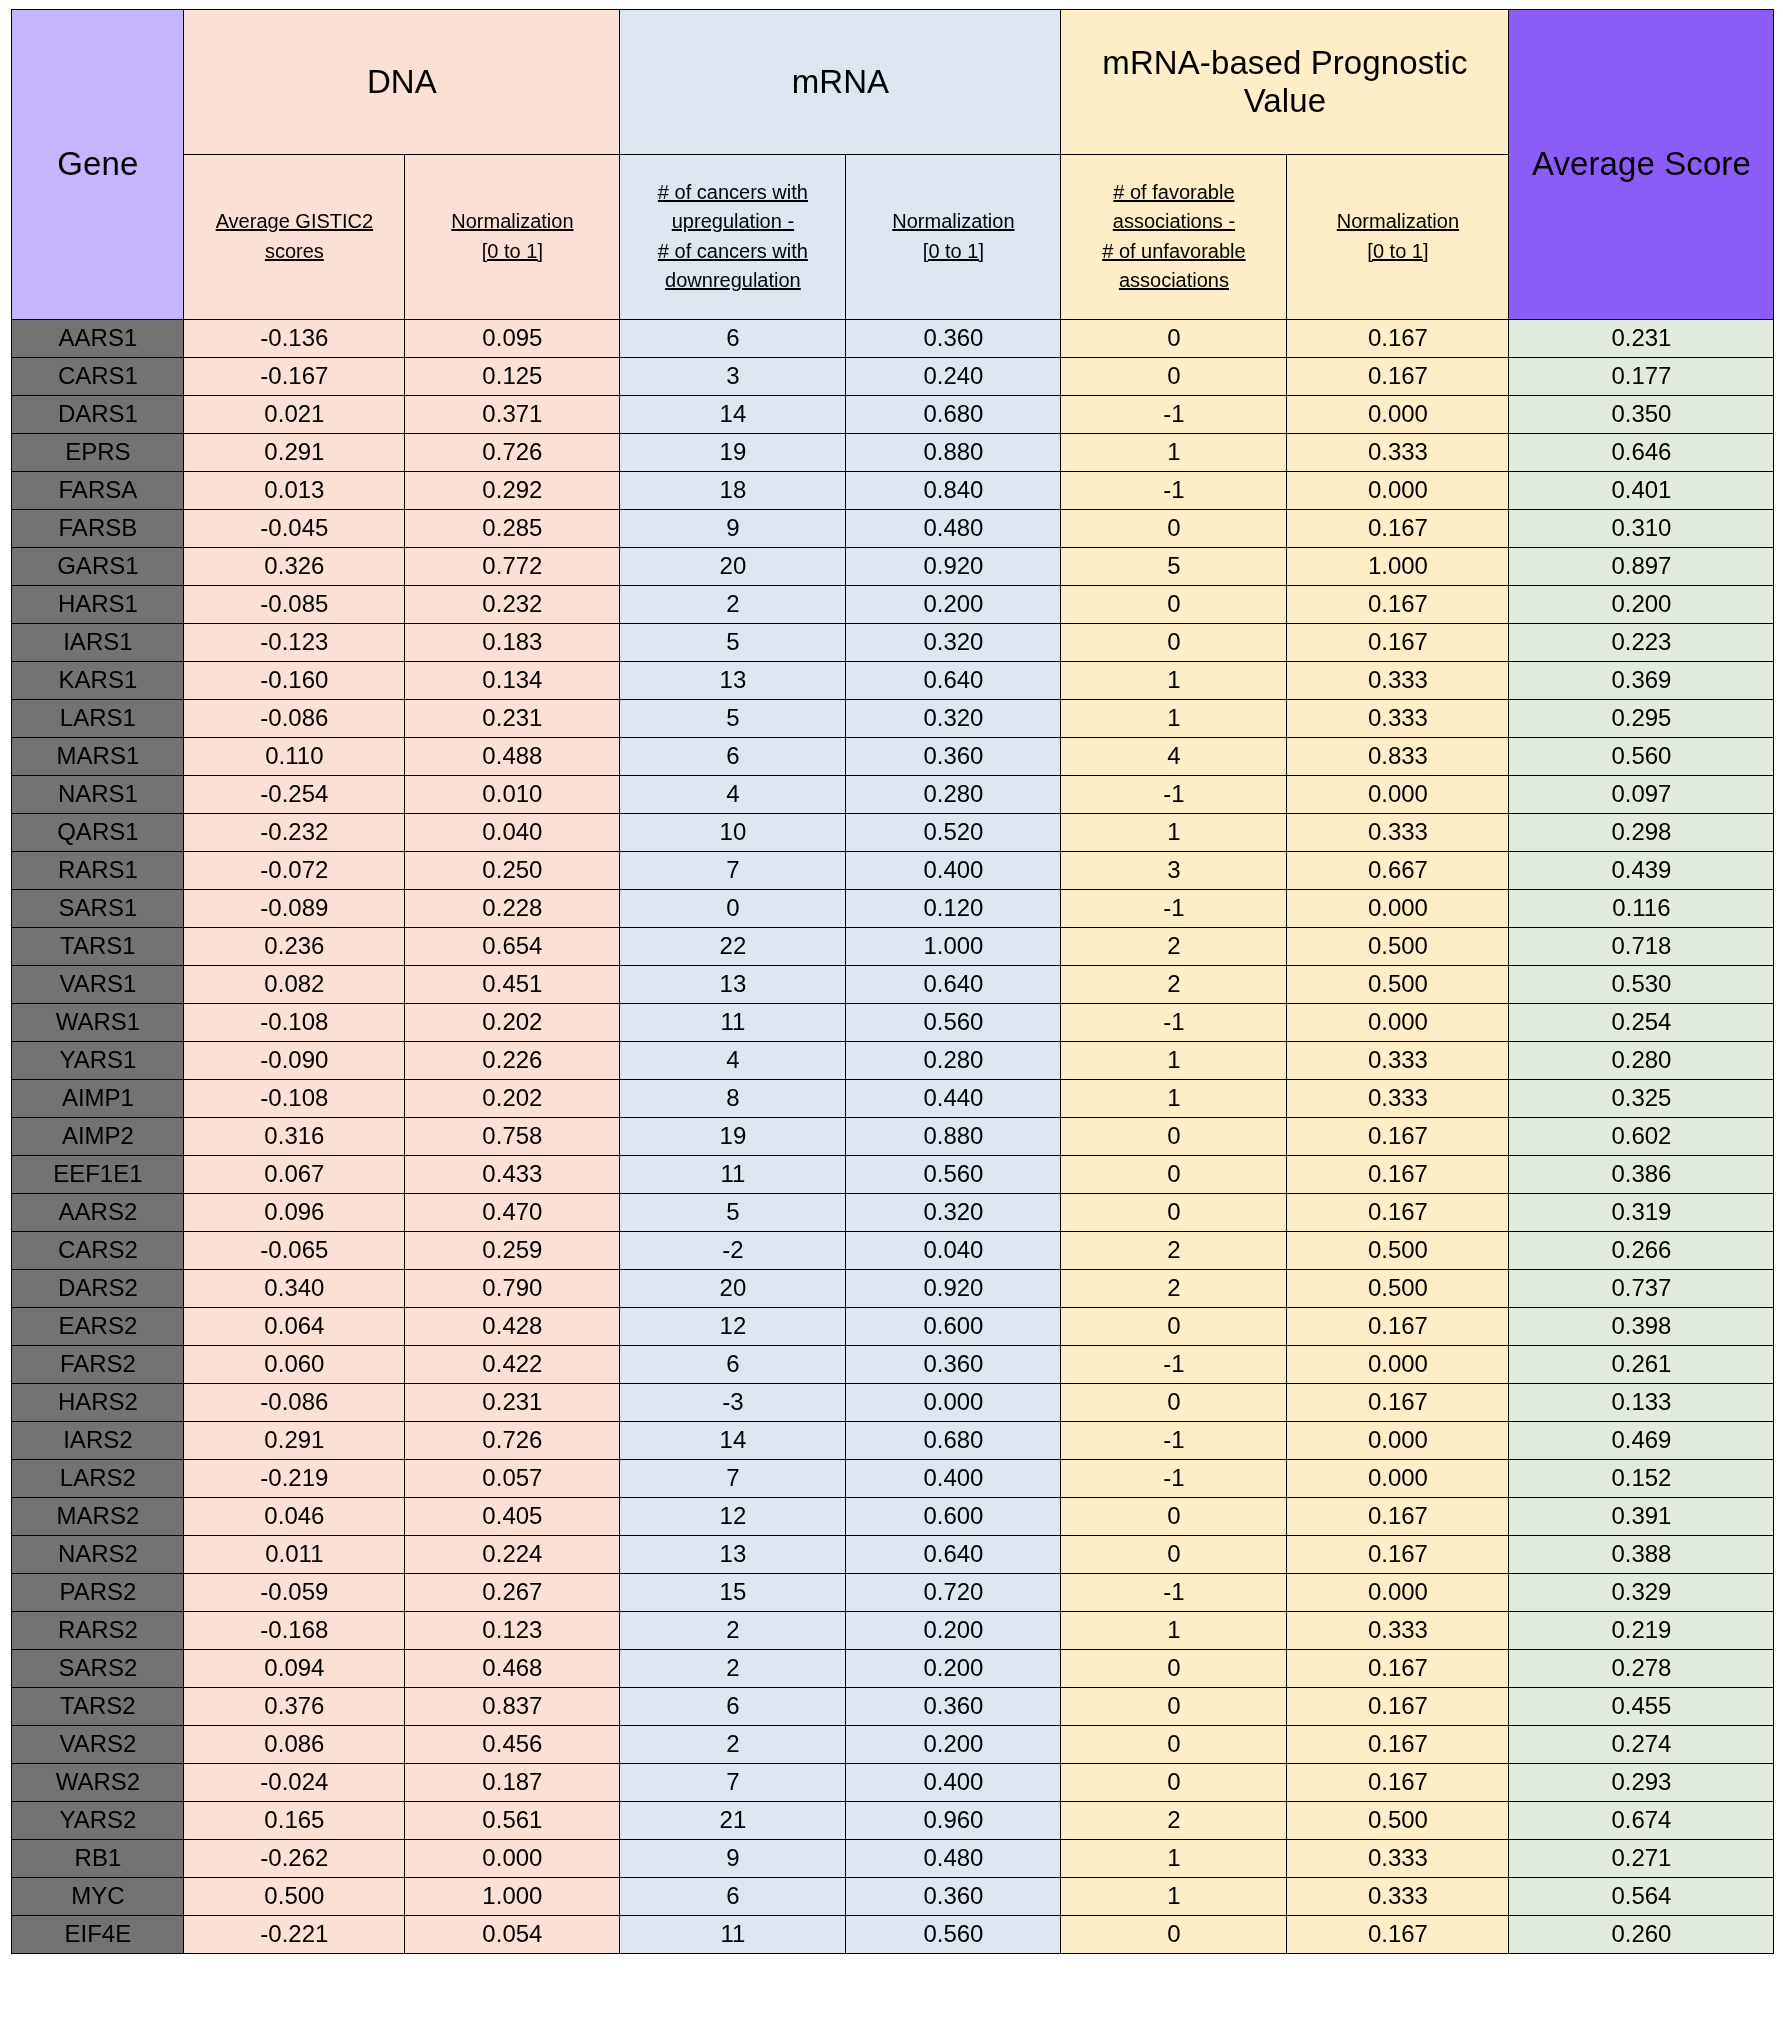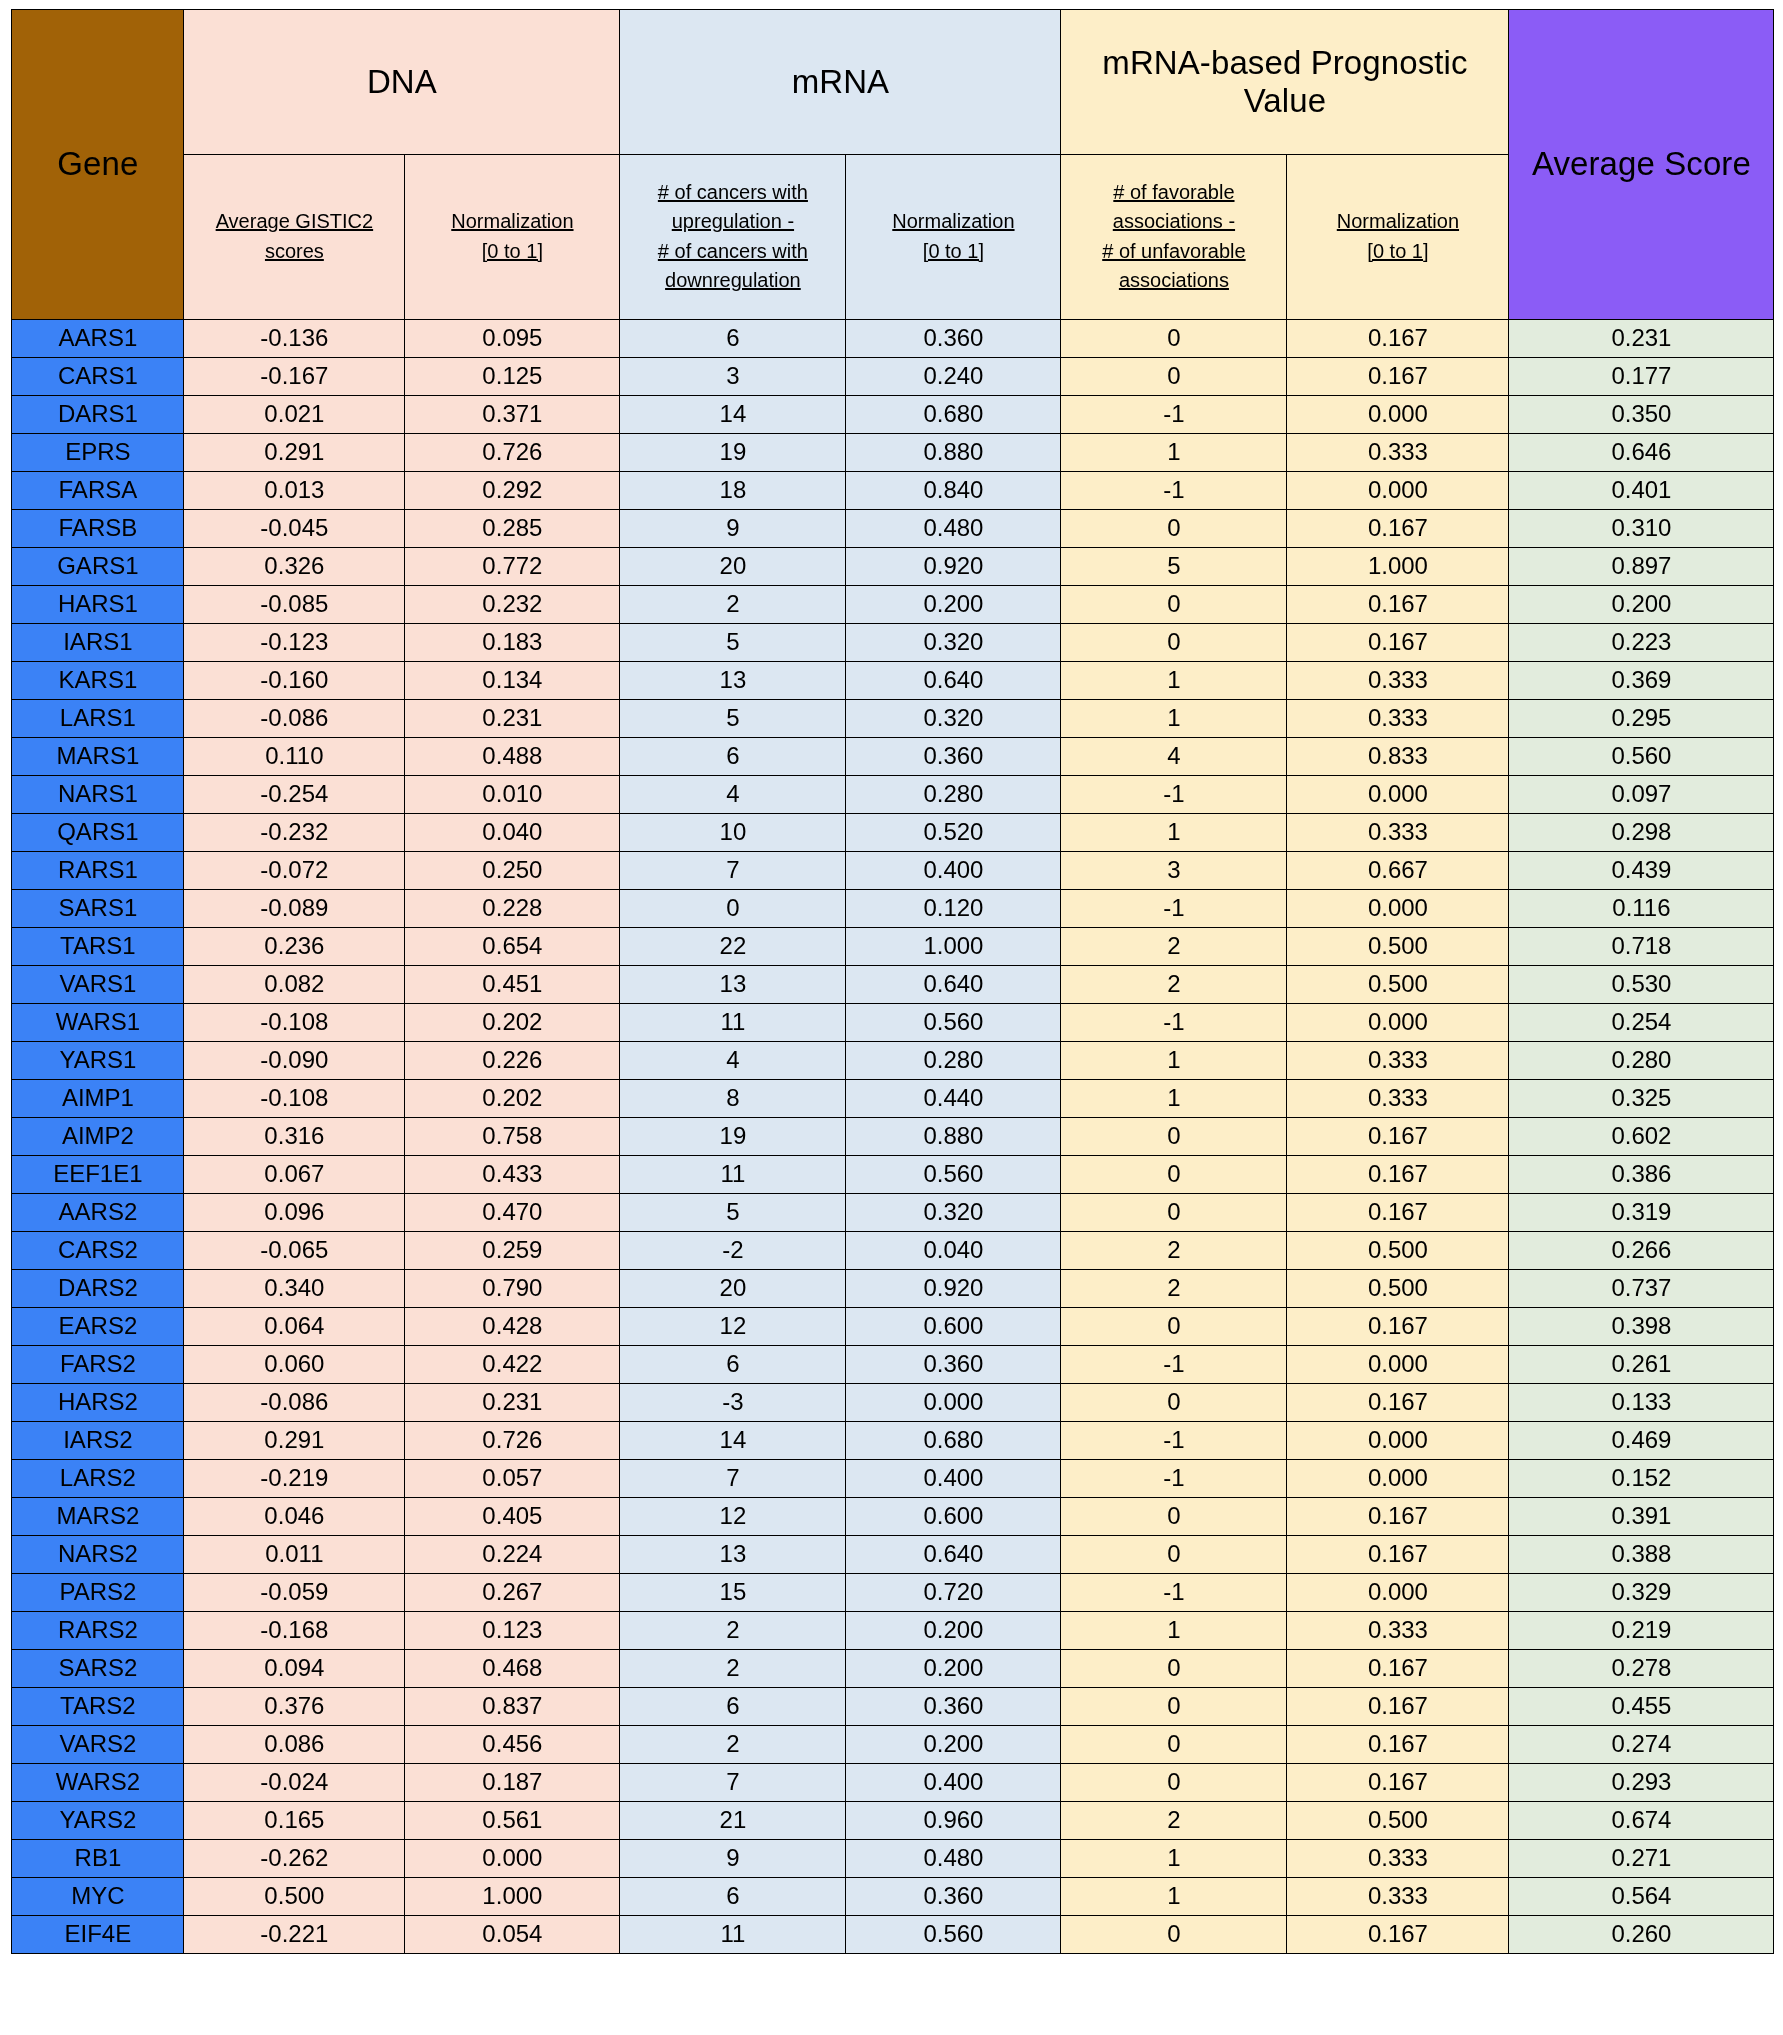--- a/index.html
+++ b/index.html
@@ -56,33 +56,33 @@
   }
   tr.sub-row th {
     height: 159px;
     font-size: 20px;
     line-height: 1.48;
     padding: 2.5px 6.3px;
     text-decoration: underline;
   }
 
   th.gene-head {
-    background: #a16207;
+    background: #c4b5fd;
     font-size: 25px;
   }
   th.avg-head {
     background: #8b5cf6;
     font-size: 25px;
   }
 
   .bg-dna  { background: #fbe0d5; }
   .bg-rna  { background: #dce7f2; }
   .bg-prog { background: #fdeec8; }
   .bg-avg  { background: #e2ecdd; }
-  .bg-gene { background: #3b82f6; }
+  .bg-gene { background: #737373; }
 
   tbody tr td {
     height: 37px;
     font-size: 24px;
     white-space: nowrap;
   }
 
   .caption {
     text-align: center;
     font-family: "Liberation Serif", serif;

